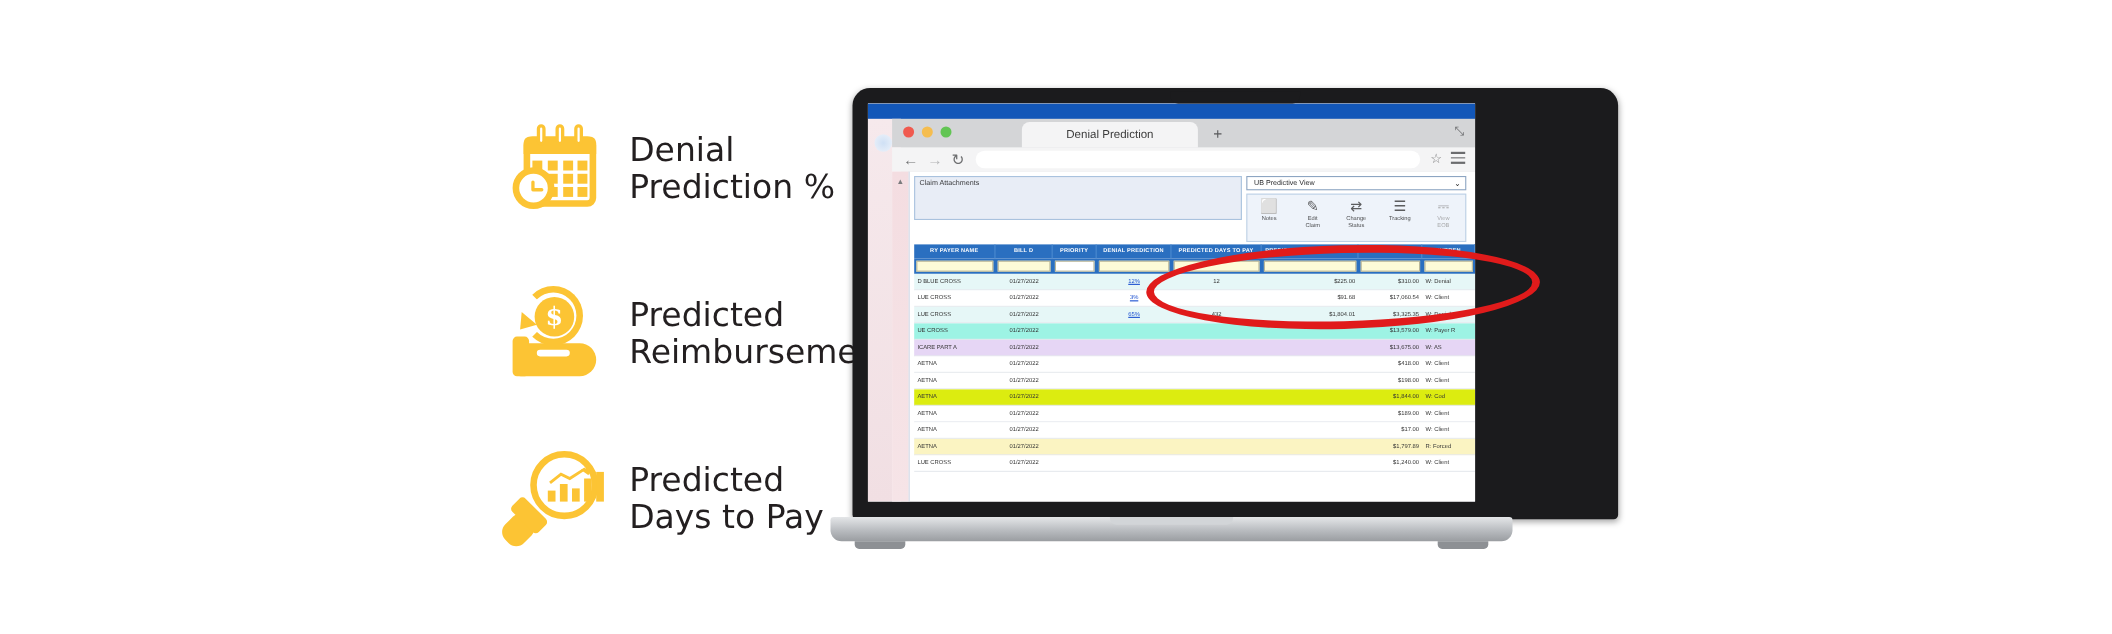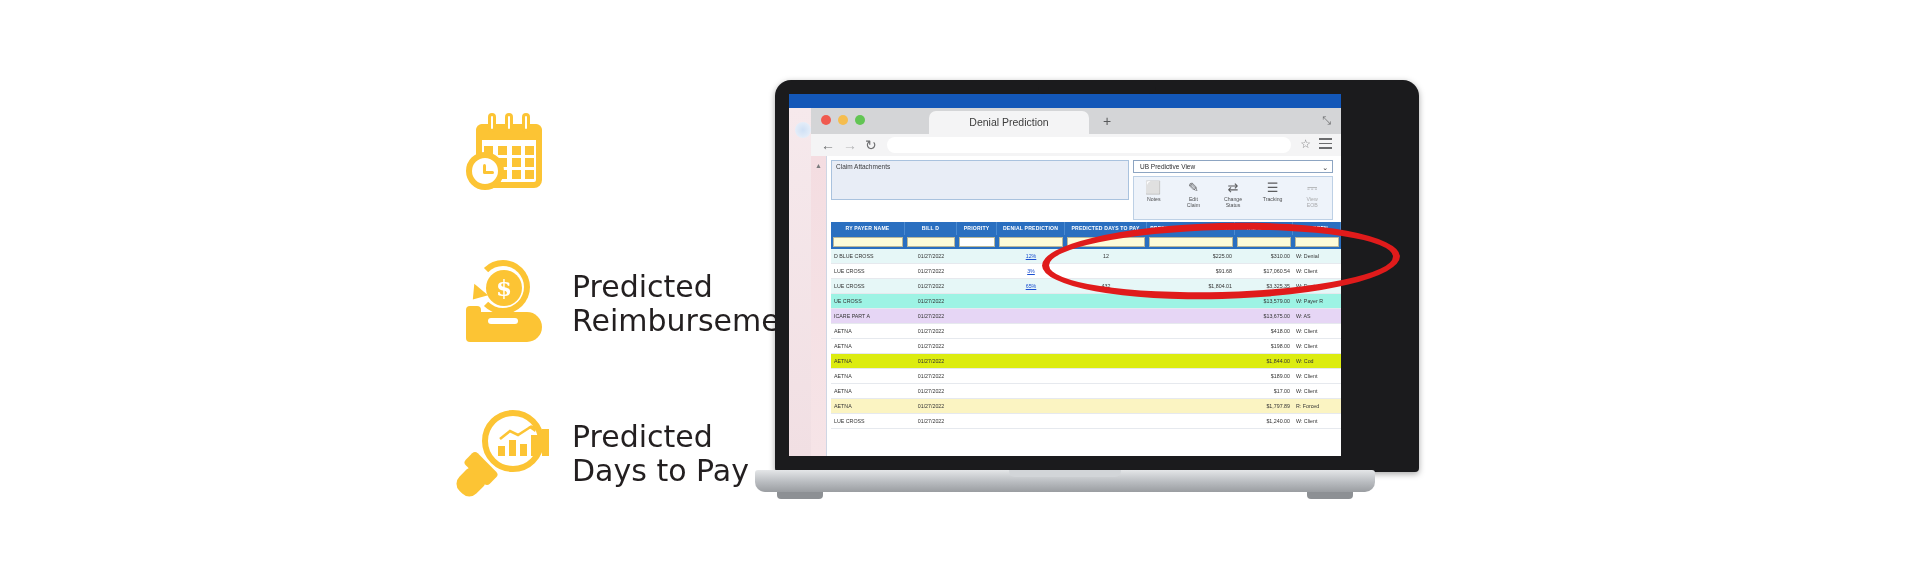--- a/index.html
+++ b/index.html
@@ -75,21 +75,21 @@
   .mag .bars { position:absolute; left: 10px; bottom: 10px; display:flex; align-items:flex-end; gap:4px; }
   .mag .bars span { display:block; width: 7px; background: #fcc434; }
   .mag .trend { position:absolute; left: 10px; top: 8px; width: 42px; height: 18px; }
   .mag .handle { position:absolute; left: 4px; top: 52px; width: 34px; height: 17px;
                  background: #fcc434; border-radius: 4px; transform: rotate(45deg); }
   .mag .grip { position:absolute; left: -2px; top: 62px; width: 24px; height: 26px;
                background: #fcc434; border-radius: 6px 6px 10px 10px; transform: rotate(45deg); }
 
   
   .laptop { position: absolute; left: 755px; top: 80px; width: 620px; height: 420px; }
-  .lid { position:absolute; left: 20px; top: 0; width: 644px; height: 392px;
+  .lid { position:absolute; left: 20px; top: 0; width: 696px; height: 392px;
          background: #1b1b1d; border-radius: 16px 16px 4px 4px;
          box-shadow: 0 2px 6px rgba(0,0,0,.35); padding: 12px 14px 16px 14px; }
   .notch { position:absolute; left: 50%; top: 3px; transform: translateX(-50%);
            width: 118px; height: 11px; background:#1b1b1d; border-radius: 0 0 7px 7px; z-index: 5;}
   .screen { position:absolute; left: 14px; top: 14px; width: 552px; height: 362px;
             background: #ffffff; overflow: hidden; }
   .base { position:absolute; left: 0; top: 390px; width: 620px; height: 22px;
           background: linear-gradient(#e4e6e8, #b9bcc0 55%, #9a9da1);
           border-radius: 3px 3px 10px 10px; }
   .base::after { content:""; position:absolute; left:50%; top:0; transform:translateX(-50%);
@@ -199,20 +199,22 @@
               <span></span>
               <span></span>
               <span></span>
           </div>
           <div class="clock">
               <div class="h"></div>
               <div class="m"></div>
             </div>
         </div>
       </div>
+      <div class="flabel">Denial
+Prediction %</div>
     </div>
 
     <div class="feature">
       <div class="ico">
         <div class="mh">
           <div class="arc"></div>
           <div class="arrow"></div>
           <div class="coin">
               <b>$</b>
             </div>

